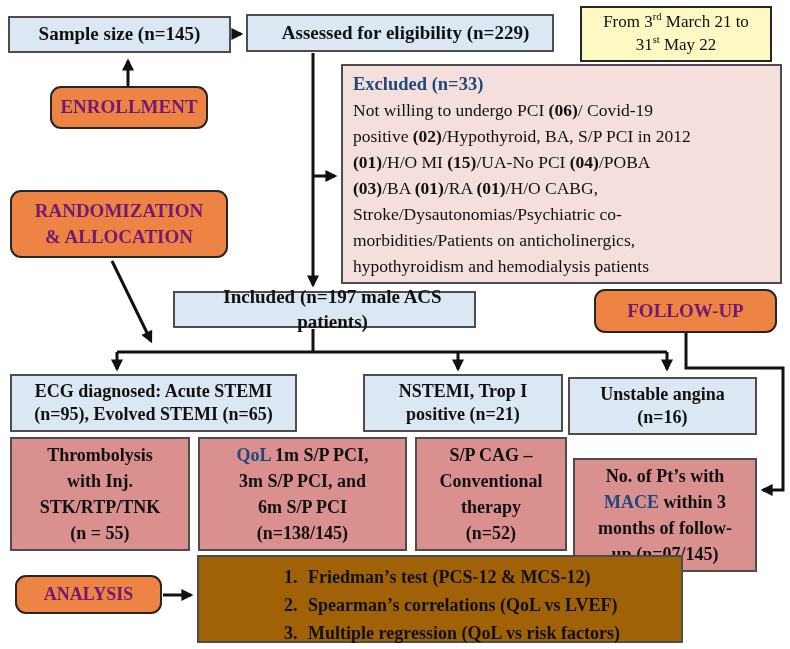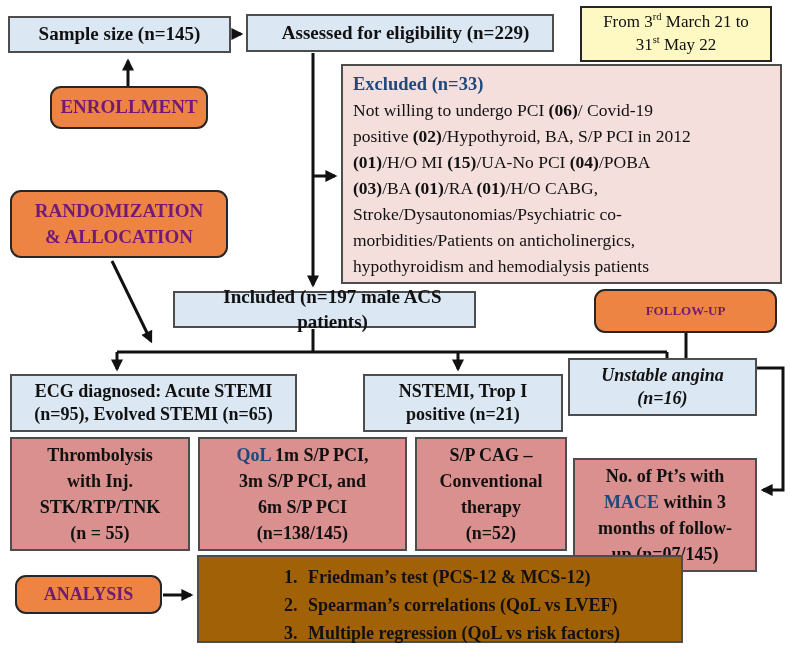--- a/index.html
+++ b/index.html
@@ -27,24 +27,24 @@
   
   .b-sample{left:8px;top:16px;width:223px;height:37px;font-size:19px;}
   .b-assessed{left:246px;top:14px;width:308px;height:38px;font-size:19px;padding-left:11px;}
   .b-date{left:580px;top:6px;width:192px;height:56px;font-size:17px;line-height:1.35;}
   .b-enroll{left:50px;top:86px;width:158px;height:43px;font-size:19px;}
   .b-excluded{left:341px;top:64px;width:441px;height:220px;display:block;text-align:left;
               padding:5px 10px;font-weight:normal;font-size:17.5px;line-height:26px;}
   .b-excluded .xtitle{color:#1f497d;font-weight:bold;font-size:18.5px;}
   .b-random{left:10px;top:190px;width:218px;height:68px;font-size:19px;line-height:1.35;}
   .b-included{left:173px;top:291px;width:303px;height:37px;font-size:19px;padding-left:16px;}
-  .b-follow{left:594px;top:289px;width:183px;height:44px;font-size:13px;}
+  .b-follow{left:594px;top:289px;width:183px;height:44px;font-size:19px;}
   .b-ecg{left:10px;top:374px;width:287px;height:58px;font-size:18px;}
   .b-nstemi{left:363px;top:374px;width:200px;height:58px;font-size:18px;}
-  .b-unstable{left:568px;top:358px;width:189px;height:58px;font-size:18px;font-style:italic;}
+  .b-unstable{left:568px;top:377px;width:189px;height:58px;font-size:18px;}
   .b-thromb{left:10px;top:437px;width:180px;height:114px;font-size:18px;line-height:1.45;}
   .b-qol{left:198px;top:437px;width:209px;height:114px;font-size:18px;line-height:1.45;}
   .b-cag{left:415px;top:437px;width:152px;height:114px;font-size:18px;line-height:1.45;}
   .b-mace{left:573px;top:458px;width:184px;height:114px;font-size:18px;line-height:1.45;}
   .b-analysis{left:15px;top:575px;width:147px;height:39px;font-size:18px;}
   .b-green{left:197px;top:555px;width:486px;height:88px;align-items:flex-start;}
   .b-green ol{margin:6px 0 0 0;padding:0 0 0 42px;text-align:left;font-size:18px;line-height:28px;}
   .b-green li{padding-left:6px;}
 </style>
 </head>

